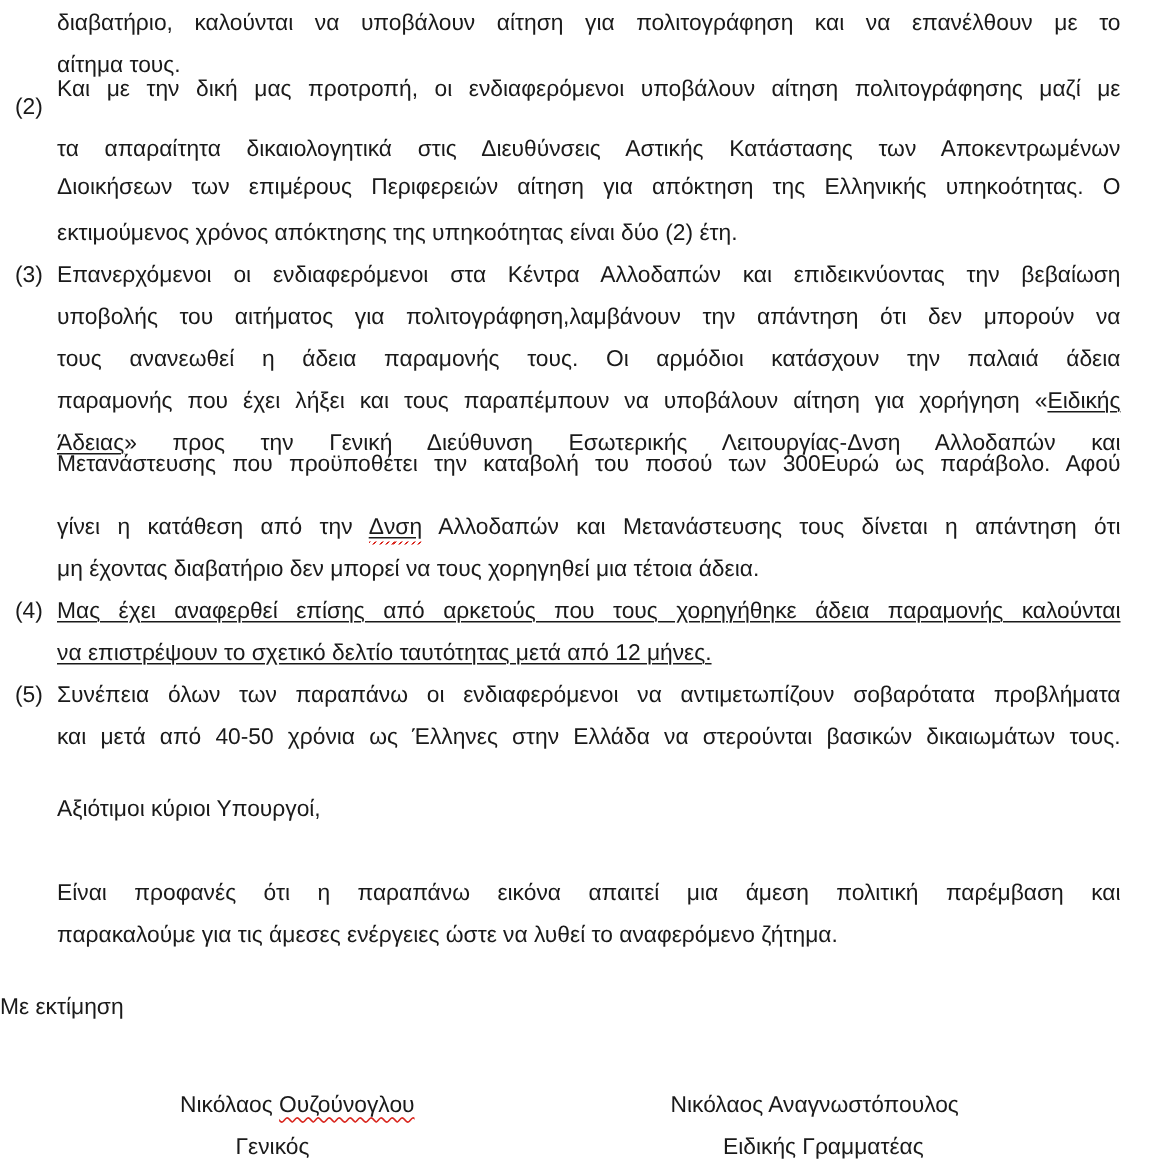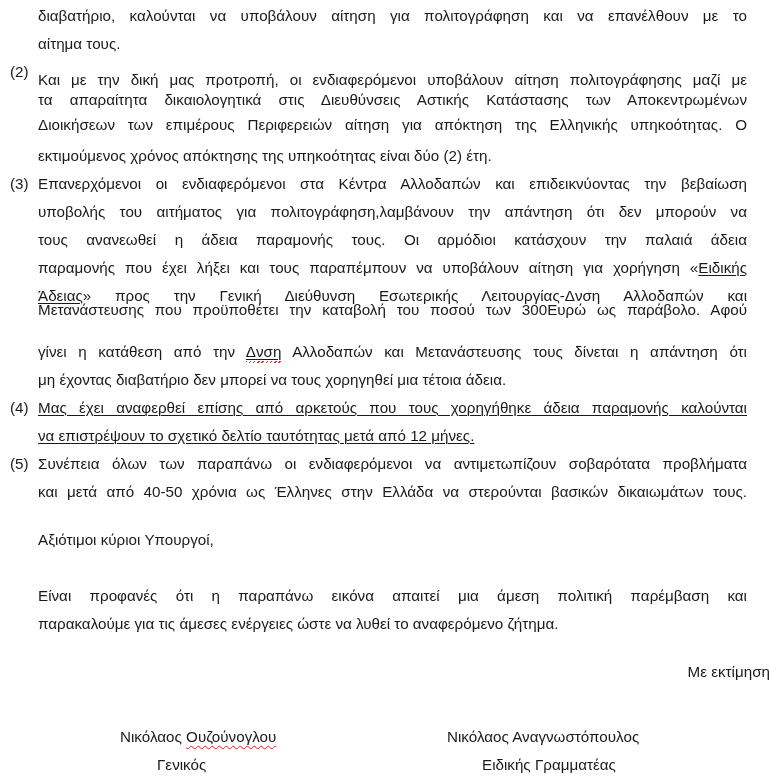--- a/index.html
+++ b/index.html
@@ -21,33 +21,33 @@
     .squig {
       text-decoration: underline wavy #d9251d;
       text-decoration-thickness: 1px;
       text-underline-offset: 3px;
     }
     .sq-u { text-decoration: underline; text-underline-offset: 2px; position: relative; }
     .sq-u::after {
       content: ""; position: absolute; left: 0; right: 0; bottom: -3px; height: 2px;
       background: repeating-linear-gradient(135deg, #d9251d 0 1px, transparent 1px 3px);
     }
-    .center { text-align: right; }
+    .center { text-align: left; }
   </style>
 </head>
 <body>
 
 <div class="page">
 
   <div class="line ind just" style="top:6px">διαβατήριο, καλούνται να υποβάλουν αίτηση για πολιτογράφηση και να επανέλθουν με το</div>
   <div class="line flush" style="top:34px">αίτημα τους.</div>
 
   <div>
     <div class="line num" style="top:62px">(2)</div>
-    <div class="line ind just" style="top:70px">Και με την δική μας προτροπή,  οι ενδιαφερόμενοι υποβάλουν αίτηση πολιτογράφησης μαζί με</div>
+    <div class="line ind just" style="top:50px">Και με την δική μας προτροπή,  οι ενδιαφερόμενοι υποβάλουν αίτηση πολιτογράφησης μαζί με</div>
     <div class="line ind just" style="top:90px">τα απαραίτητα δικαιολογητικά στις Διευθύνσεις Αστικής Κατάστασης των Αποκεντρωμένων</div>
     <div class="line ind just" style="top:115px">Διοικήσεων των επιμέρους Περιφερειών αίτηση για απόκτηση της Ελληνικής υπηκοότητας.  Ο</div>
     <div class="line flush" style="top:146px">εκτιμούμενος χρόνος απόκτησης της υπηκοότητας είναι δύο (2) έτη.</div>
   </div>
 
   <div>
     <div class="line num" style="top:174px">(3)</div>
     <div class="line ind just" style="top:174px">Επανερχόμενοι οι ενδιαφερόμενοι στα Κέντρα Αλλοδαπών και επιδεικνύοντας την βεβαίωση</div>
     <div class="line ind just" style="top:202px">υποβολής   του αιτήματος για πολιτογράφηση,λαμβάνουν την απάντηση ότι δεν μπορούν να</div>
     <div class="line ind just" style="top:230px">τους  ανανεωθεί η  άδεια παραμονής τους. Οι αρμόδιοι κατάσχουν την παλαιά άδεια</div>

